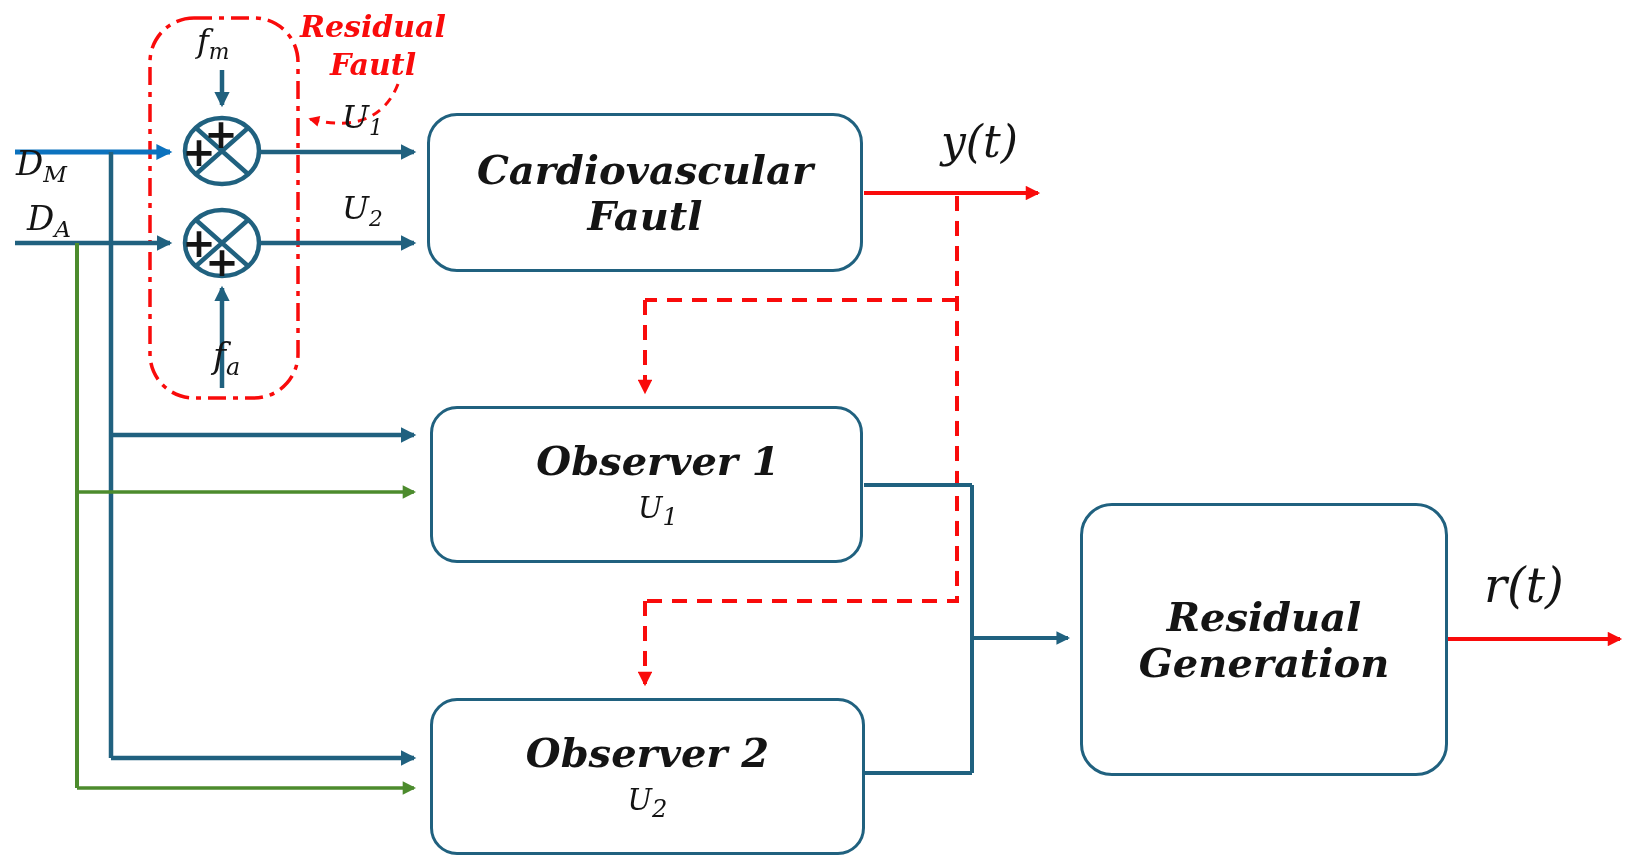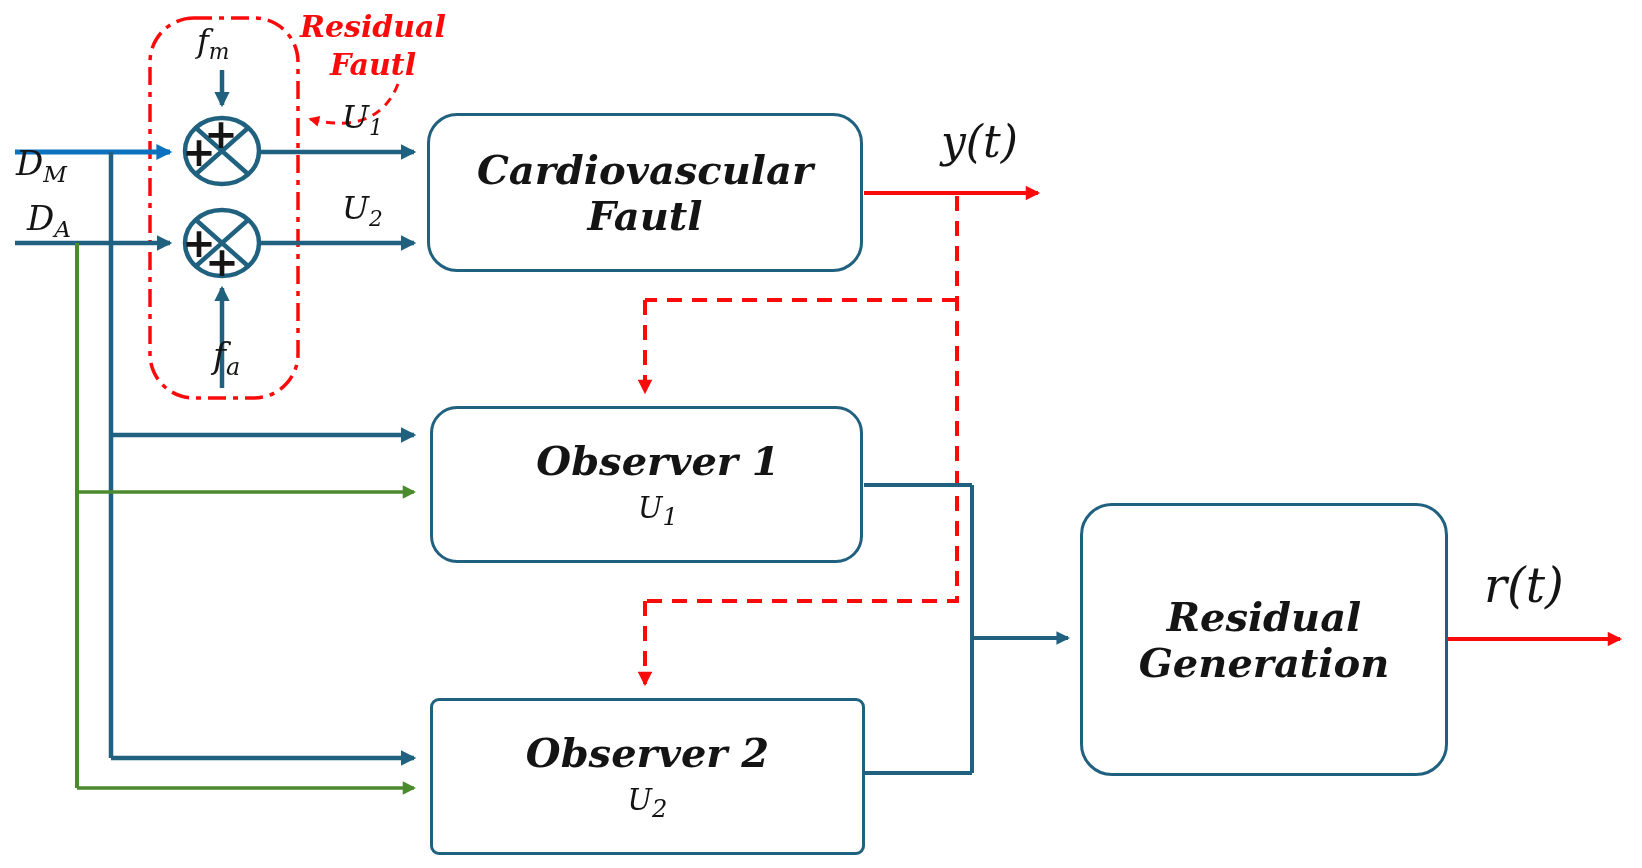--- a/index.html
+++ b/index.html
@@ -16,21 +16,21 @@
   
   .block{
     position:absolute;box-sizing:border-box;z-index:2;
     border:3.5px solid var(--teal);background:#fff;
     display:flex;flex-direction:column;align-items:center;justify-content:center;
     color:var(--text);font-weight:bold;font-style:italic;text-align:center;
   }
   .block .title{line-height:1.14;}
   .blk-cardio{left:427px;top:113px;width:436px;height:159px;border-radius:30px;font-size:40px;}
   .blk-obs1{left:430px;top:406px;width:433px;height:157px;border-radius:27px;font-size:40px;padding-left:23px;}
-  .blk-obs2{left:430px;top:698px;width:435px;height:157px;border-radius:9px;font-size:40px;}
+  .blk-obs2{left:430px;top:698px;width:435px;height:157px;border-radius:27px;font-size:40px;}
   .blk-residual{left:1080px;top:503px;width:368px;height:273px;border-radius:32px;font-size:40px;}
   .block .sublabel{font-weight:normal;font-size:29px;margin-top:7px;}
 
   
   .mlabel{position:absolute;z-index:4;font-style:italic;color:var(--text);white-space:nowrap;}
   .mlabel sub{font-size:0.68em;font-style:italic;vertical-align:-0.3em;}
   .lbl-dm{left:16px;top:106px;font-size:34px;margin-top:37px;}
   .lbl-da{left:27px;top:198px;font-size:34px;}
   .lbl-fm{left:197px;top:22px;font-size:32px;}
   .lbl-fa{left:213px;top:336px;font-size:35px;}

